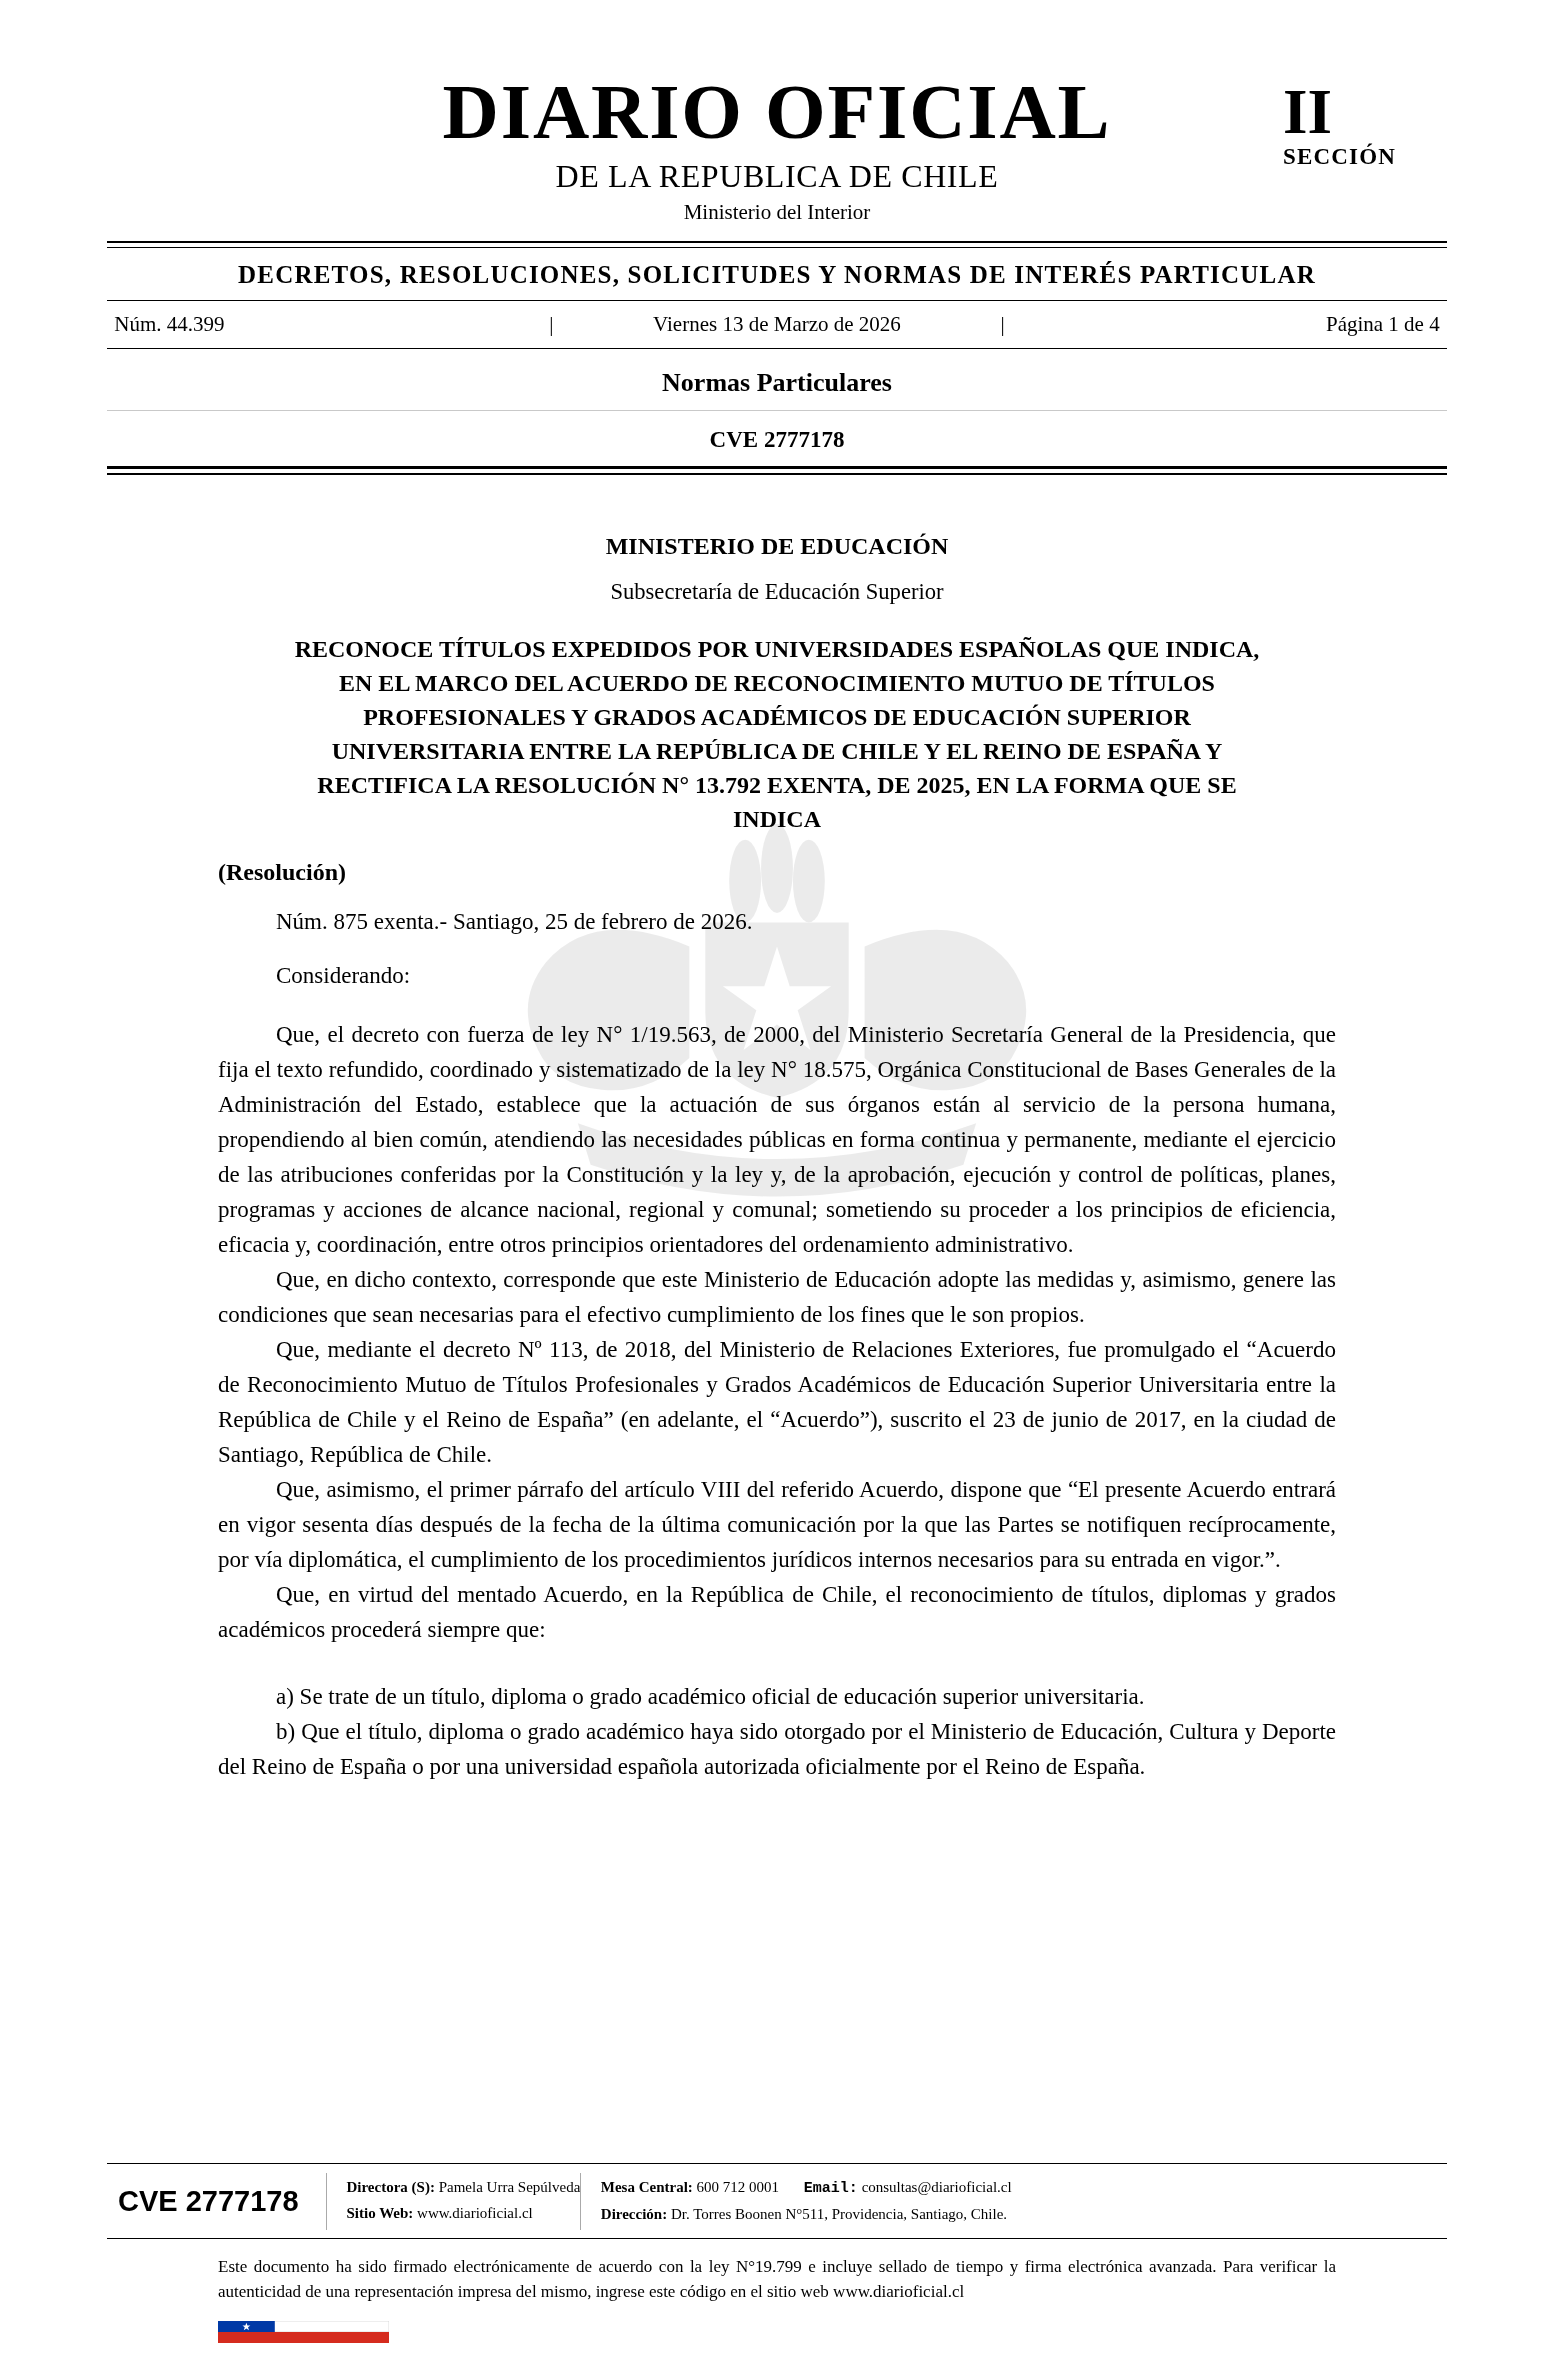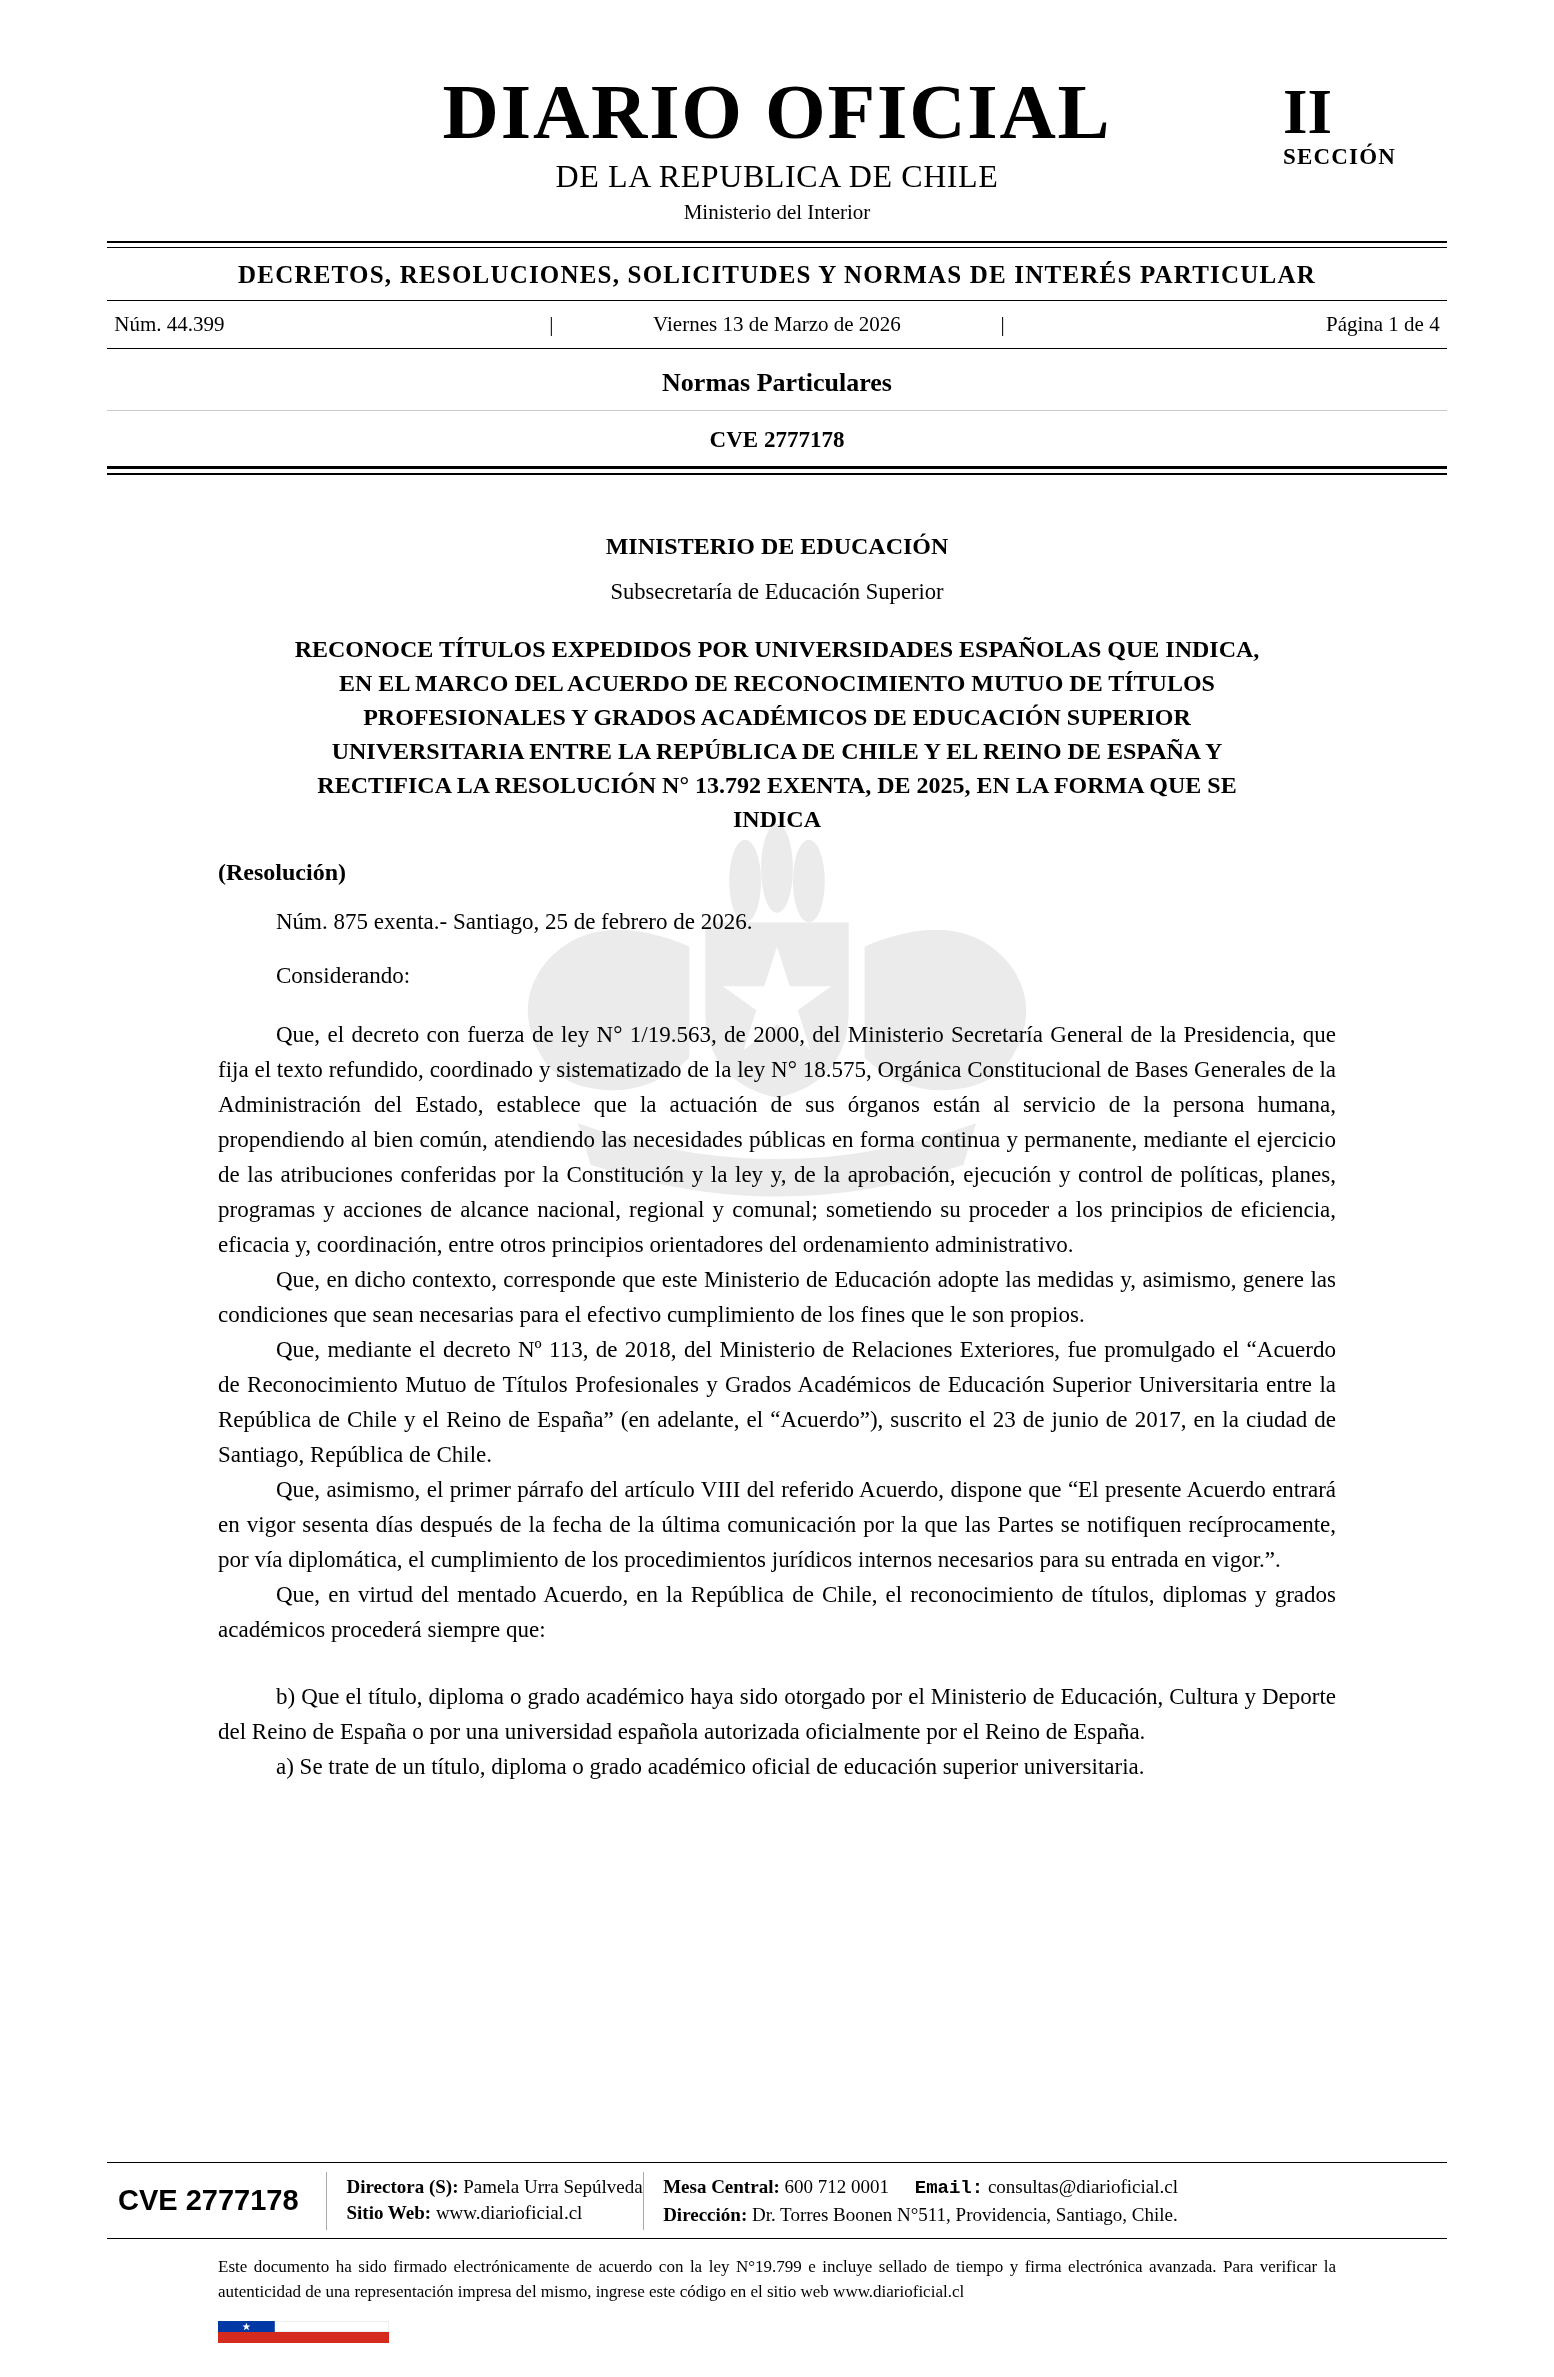--- a/index.html
+++ b/index.html
@@ -56,21 +56,21 @@
   .items { margin-top: 32px; }
 
   
   .footer { position: absolute; left: 107px; right: 107px; bottom: 34px; z-index: 2; background: #fff; }
   .f-rule { border-top: 1.8px solid #000; }
   .f-row { display: flex; align-items: stretch; padding: 8.5px 0; }
   .f-cve {
     font-family: "Liberation Sans", sans-serif; font-weight: bold; font-size: 29px;
     display: flex; align-items: center; padding: 3.7px 27.4px 3.7px 11px;
   }
-  .f-col { border-left: 1.2px solid #aaa; padding: 2.4px 0 2.4px 19.5px; font-size: 19px; line-height: 25.6px; }
+  .f-col { border-left: 1.2px solid #aaa; padding: 2.4px 0 2.4px 19.5px; font-size: 15px; line-height: 25.6px; }
   .f-col .b { font-weight: bold; }
   .f-gap { margin-left: 21px; font-family: Liberation Mono, monospace; }
   .legal { font-size: 17px; line-height: 25px; text-align: justify; margin: 14.6px 111px 0 111px; }
   .flag { display: block; margin: 17px 0 0 111px; width: 171px; height: 22px; }
 </style>
 </head>
 <body>
 
 <svg class="watermark" viewBox="0 0 440 260" aria-hidden="true">
   <g fill="#d8d8d8">
@@ -123,22 +123,22 @@
     <p class="num-line">Núm. 875 exenta.- Santiago, 25 de febrero de 2026.</p>
     <p class="considering">Considerando:</p>
 
     <p class="body-par">Que, el decreto con fuerza de ley N° 1/19.563, de 2000, del Ministerio Secretaría General de la Presidencia, que fija el texto refundido, coordinado y sistematizado de la ley N° 18.575, Orgánica Constitucional de Bases Generales de la Administración del Estado, establece que la actuación de sus órganos están al servicio de la persona humana, propendiendo al bien común, atendiendo las necesidades públicas en forma continua y permanente, mediante el ejercicio de las atribuciones conferidas por la Constitución y la ley y, de la aprobación, ejecución y control de políticas, planes, programas y acciones de alcance nacional, regional y comunal; sometiendo su proceder a los principios de eficiencia, eficacia y, coordinación, entre otros principios orientadores del ordenamiento administrativo.</p>
     <p class="body-par">Que, en dicho contexto, corresponde que este Ministerio de Educación adopte las medidas y, asimismo, genere las condiciones que sean necesarias para el efectivo cumplimiento de los fines que le son propios.</p>
     <p class="body-par">Que, mediante el decreto Nº 113, de 2018, del Ministerio de Relaciones Exteriores, fue promulgado el “Acuerdo de Reconocimiento Mutuo de Títulos Profesionales y Grados Académicos de Educación Superior Universitaria entre la República de Chile y el Reino de España” (en adelante, el “Acuerdo”), suscrito el 23 de junio de 2017, en la ciudad de Santiago, República de Chile.</p>
     <p class="body-par">Que, asimismo, el primer párrafo del artículo VIII del referido Acuerdo, dispone que “El presente Acuerdo entrará en vigor sesenta días después de la fecha de la última comunicación por la que las Partes se notifiquen recíprocamente, por vía diplomática, el cumplimiento de los procedimientos jurídicos internos necesarios para su entrada en vigor.”.</p>
     <p class="body-par">Que, en virtud del mentado Acuerdo, en la República de Chile, el reconocimiento de títulos, diplomas y grados académicos procederá siempre que:</p>
 
     <div class="items">
+      <p class="body-par">a) Se trate de un título, diploma o grado académico oficial de educación superior universitaria.</p>
       <p class="body-par">b) Que el título, diploma o grado académico haya sido otorgado por el Ministerio de Educación, Cultura y Deporte del Reino de España o por una universidad española autorizada oficialmente por el Reino de España.</p>
-      <p class="body-par">a) Se trate de un título, diploma o grado académico oficial de educación superior universitaria.</p>
     </div>
   </section>
 </div>
 
 <footer class="footer">
   <div class="f-rule"></div>
 
   <div class="f-row">
     <div class="f-cve">CVE 2777178</div>
 

